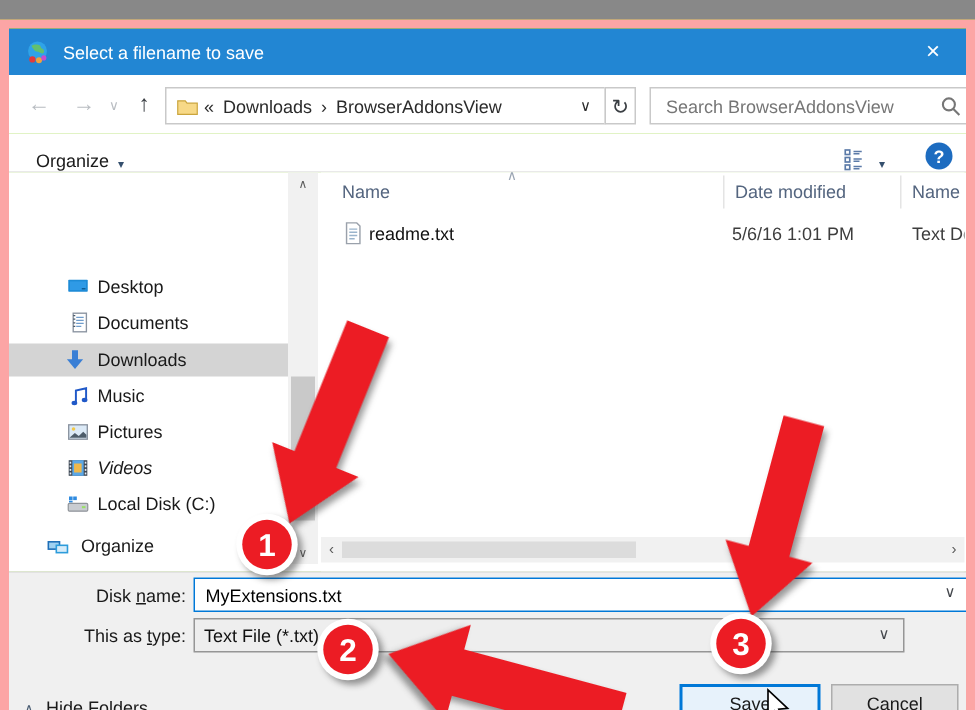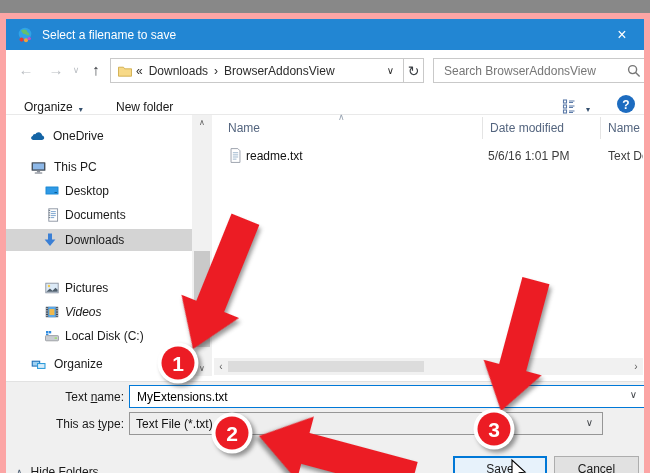--- a/index.html
+++ b/index.html
@@ -120,23 +120,20 @@
           </g>
       </svg>
     </div>
   </div>
 
   <div class="toolbar">
     <div class="tb-item" style="left:18px;">
       <span>Organize</span>
       <span class="dd">▾</span>
     </div>
-    <div class="tb-item" style="left:110px;">
-      <span>New folder</span>
-    </div>
     <div class="tb-item" style="left:556px;">
       <svg width="18" height="16" viewBox="0 0 18 16">
         <g fill="none" stroke="#5b7aa8" stroke-width="1.1">
           <rect x="1.5" y="2" width="3" height="3"></rect>
             <path d="M7 3h5.5M7 4.5h4"></path>
           <rect x="1.5" y="7" width="3" height="3"></rect>
             <path d="M7 8h5.5M7 9.5h4"></path>
           <rect x="1.5" y="12" width="3" height="3"></rect>
             <path d="M7 13h5.5M7 14.5h4"></path>
         </g>
@@ -146,36 +143,21 @@
     <div class="tb-item" style="left:610px;">
       <svg width="20" height="20" viewBox="0 0 20 20">
         <circle cx="10" cy="10" r="9" fill="#1d6cc0"></circle>
         <text x="10" y="14.5" font-size="12" font-weight="bold" fill="#fff" text-anchor="middle" font-family="Liberation Sans,sans-serif">?</text>
       </svg>
     </div>
   </div>
 
   <div class="content">
 
-    <div class="side-item" style="top:10px;">
-      <svg class="sic" style="left:23px;" width="17" height="17" viewBox="0 0 16 16">
-        <path d="M4.1 11.2h8c1.2 0 2.2-.9 2.2-2.1 0-1.1-.8-2-1.9-2.1C12.2 5.3 10.8 4 9.1 4 7.8 4 6.7 4.7 6.1 5.8c-.2 0-.3-.1-.5-.1-1.1 0-2 .8-2.1 1.9-.9.2-1.5 1-1.5 1.9 0 1 .9 1.7 2.1 1.7z" fill="#1464a5"></path>
-      </svg>
-      <span class="slabel" style="left:47px;">OneDrive</span>
-    </div>
-
-    <div class="side-item" style="top:41px;">
-      <svg class="sic" style="left:24px;" width="17" height="17" viewBox="0 0 16 16">
-        <rect x="1.5" y="3" width="13" height="8" rx="0.5" fill="#46505c"></rect>
-        <rect x="2.8" y="4.2" width="10.4" height="5.6" fill="#8db8e8"></rect>
-        <rect x="6.5" y="11" width="3" height="1.6" fill="#8a9099"></rect>
-        <rect x="4.5" y="12.6" width="7" height="1.2" fill="#8a9099"></rect>
-      </svg>
-      <span class="slabel" style="left:48px;">This PC</span>
-    </div>
+
 
     <div class="side-item" style="top:65px;">
       <svg class="sic" style="left:38px;" width="16" height="16" viewBox="0 0 16 16">
         <rect x="1.5" y="3.5" width="13" height="8" rx="0.5" fill="#1e8bd6"></rect>
         <rect x="2.6" y="4.6" width="10.8" height="5.8" fill="#2f9ae6"></rect>
         <rect x="10.5" y="9" width="2.5" height="1" fill="#0d5c96"></rect>
       </svg>
       <span class="slabel" style="left:59px;">Desktop</span>
     </div>
 
@@ -189,20 +171,28 @@
     </div>
 
     <div class="side-item sel" style="top:114px;">
       <svg class="sic" style="left:36px;" width="16" height="16" viewBox="0 0 16 16">
         <rect x="6" y="1.5" width="4" height="6.5" fill="#3a7fd5"></rect>
         <path d="M2.6 7.5h10.8L8 14z" fill="#3a7fd5"></path>
       </svg>
       <span class="slabel" style="left:59px;">Downloads</span>
     </div>
 
+    <div class="side-item" style="top:138px;">
+      <svg class="sic" style="left:39px;" width="16" height="16" viewBox="0 0 16 16">
+        <path d="M5.6 12.6V4.4l6.8-1.6v7.6" fill="none" stroke="#2059c8" stroke-width="1.3"></path>
+        <ellipse cx="4.6" cy="12.7" rx="1.9" ry="1.5" fill="#2059c8"></ellipse>
+        <ellipse cx="11.4" cy="10.6" rx="1.9" ry="1.5" fill="#2059c8"></ellipse>
+      </svg>
+      <span class="slabel" style="left:59px;">Music</span>
+    </div>
 
     <div class="side-item" style="top:162px;">
       <svg class="sic" style="left:38px;" width="16" height="16" viewBox="0 0 16 16">
         <rect x="1.8" y="3.2" width="12.4" height="9.6" fill="#dceaf7" stroke="#8a93a0" stroke-width="0.9"></rect>
         <circle cx="5" cy="6" r="1.2" fill="#f2c94c"></circle>
         <path d="M2.3 11.8l3.6-3.2 2.6 2.1 3-2.9 2.1 2v2z" fill="#4e5d6b"></path>
       </svg>
       <span class="slabel" style="left:59px;">Pictures</span>
     </div>
 
@@ -274,21 +264,21 @@
 
       <div class="hscroll">
         <span class="harrow" style="left:0;">‹</span>
         <div class="hthumb"></div>
         <span class="harrow" style="right:0;">›</span>
       </div>
     </div>
   </div>
 
   <div class="bottom">
-    <div class="flabel" style="top:8px;"><span>Text </span><u>n</u><span>ame:</span></div>
+    <div class="flabel" style="top:8px;"><span>Disk </span><u>n</u><span>ame:</span></div>
     <div class="fnbox">
       <input type="text" value="MyExtensions.txt" style="">
       <span class="combo-chev" style="top:3px;">∨</span>
     </div>
 
     <div class="flabel" style="top:35px;"><span>This as </span><u>t</u><span>ype:</span></div>
     <div class="combo">
       <span class="combo-text">Text File (*.txt)</span>
       <span class="combo-chev">∨</span>
     </div>

